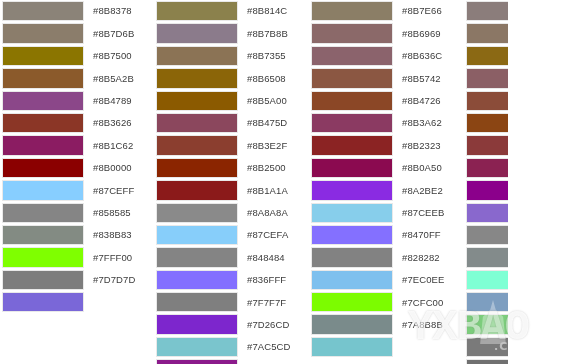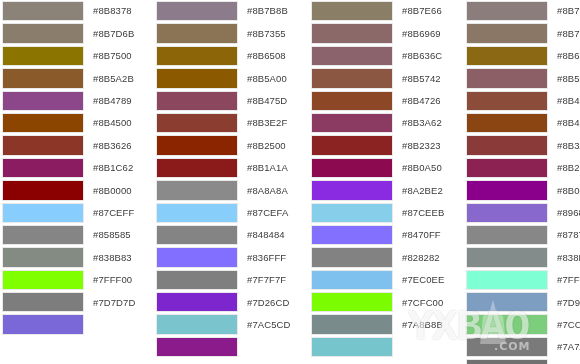--- a/index.html
+++ b/index.html
@@ -10,21 +10,21 @@
   body {
     width: 580px;
     height: 364px;
     overflow: hidden;
     font-family: "Liberation Sans", "DejaVu Sans", sans-serif;
     position: relative;
   }
   #palette-grid {
     display: grid;
     grid-template-columns: repeat(4, 145px);
-    width: 580px;
+    width: 508px;
     height: 364px;
     overflow: hidden;
     text-align: right;
   }
   .palette-column {
     display: flex;
     flex-direction: column;
   }
   .swatch-row {
     display: flex;
@@ -114,24 +114,20 @@
       </div>
       <div class="swatch-row">
         <div class="swatch-chip" title="#8B5A2B" style="background-color: rgb(139, 90, 43);"></div>
         <div class="swatch-label">#8B5A2B</div>
       </div>
       <div class="swatch-row">
         <div class="swatch-chip" title="#8B4789" style="background-color: rgb(139, 71, 137);"></div>
         <div class="swatch-label">#8B4789</div>
       </div>
       <div class="swatch-row">
-        <div class="swatch-chip" title="#8B4500" style="background-color: rgb(139, 69, 0);"></div>
-        <div class="swatch-label">#8B4500</div>
-      </div>
-      <div class="swatch-row">
         <div class="swatch-chip" title="#8B3626" style="background-color: rgb(139, 54, 38);"></div>
         <div class="swatch-label">#8B3626</div>
       </div>
       <div class="swatch-row">
         <div class="swatch-chip" title="#8B1C62" style="background-color: rgb(139, 28, 98);"></div>
         <div class="swatch-label">#8B1C62</div>
       </div>
       <div class="swatch-row">
         <div class="swatch-chip" title="#8B0000" style="background-color: rgb(139, 0, 0);"></div>
         <div class="swatch-label">#8B0000</div>
@@ -155,20 +151,24 @@
       <div class="swatch-row">
         <div class="swatch-chip" title="#7D7D7D" style="background-color: rgb(125, 125, 125);"></div>
         <div class="swatch-label">#7D7D7D</div>
       </div>
       <div class="swatch-row">
         <div class="swatch-chip" title="#7A67D8" style="background-color: rgb(122, 103, 216);"></div>
         <div class="swatch-label"></div>
       </div>
     </div>
     <div class="palette-column col-1">
+      <div class="swatch-row">
+        <div class="swatch-chip" title="#8B814C" style="background-color: rgb(139, 129, 76);"></div>
+        <div class="swatch-label">#8B814C</div>
+      </div>
       <div class="swatch-row">
         <div class="swatch-chip" title="#8B7B8B" style="background-color: rgb(139, 123, 139);"></div>
         <div class="swatch-label">#8B7B8B</div>
       </div>
       <div class="swatch-row">
         <div class="swatch-chip" title="#8B7355" style="background-color: rgb(139, 115, 85);"></div>
         <div class="swatch-label">#8B7355</div>
       </div>
       <div class="swatch-row">
         <div class="swatch-chip" title="#8B6508" style="background-color: rgb(139, 101, 8);"></div>

